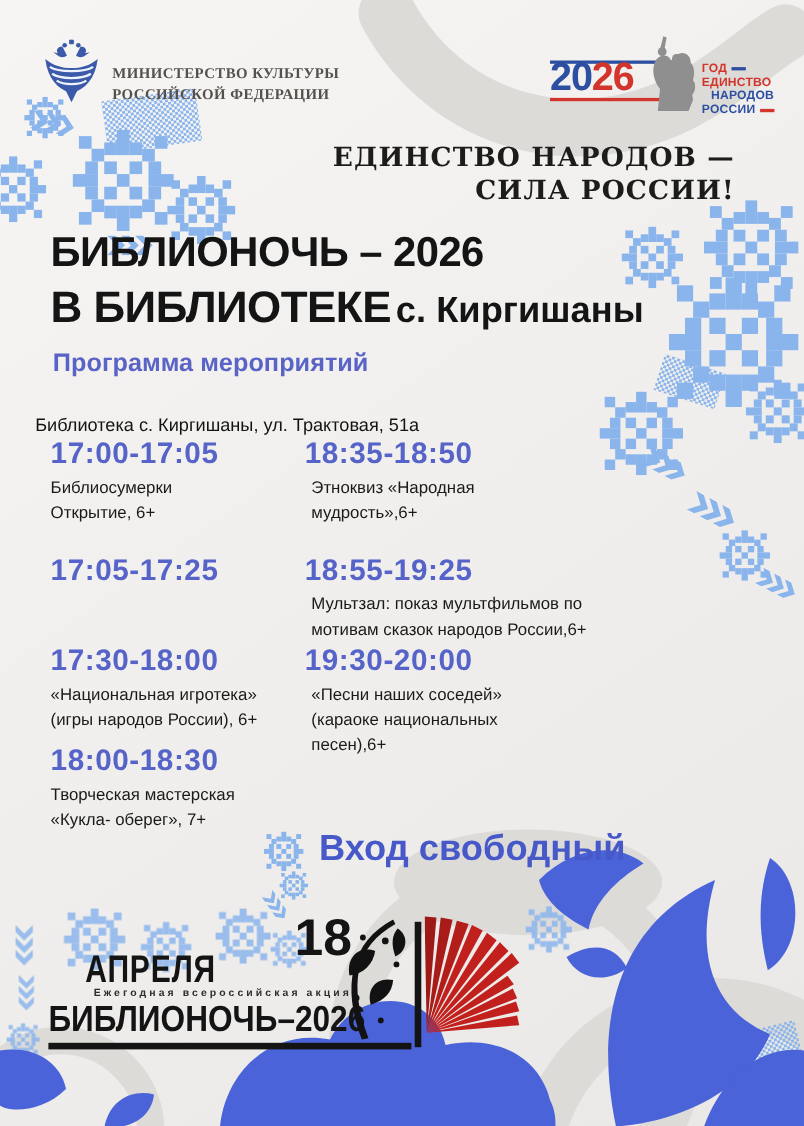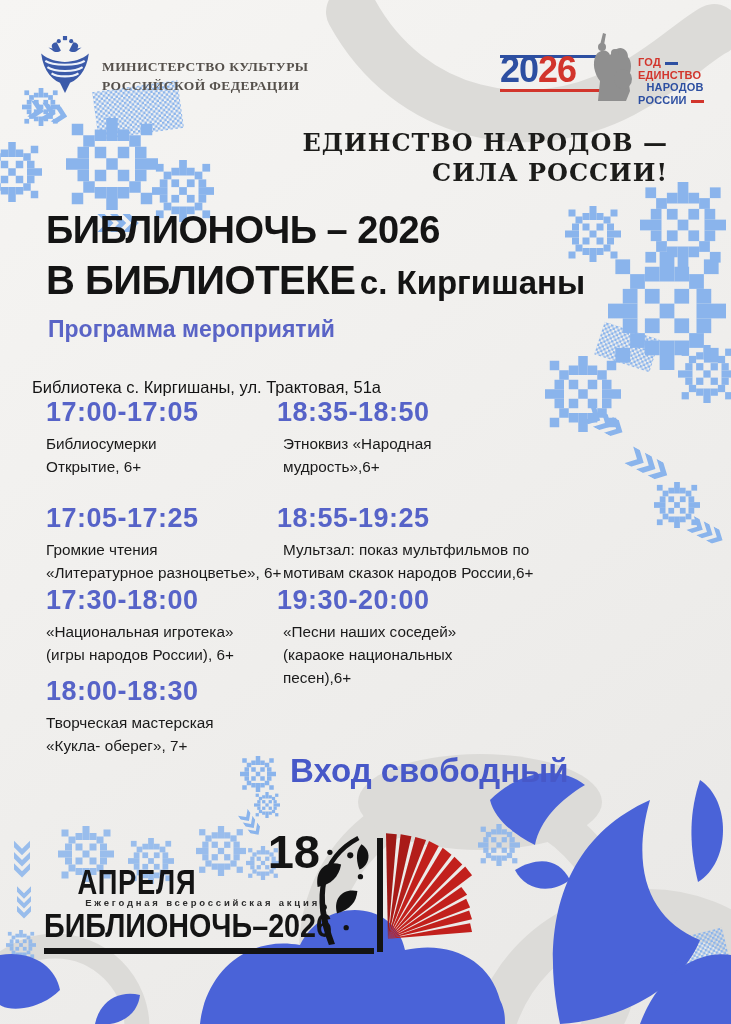--- a/index.html
+++ b/index.html
@@ -226,22 +226,20 @@
   <div class="abs program-heading">Программа мероприятий</div>
   <div class="abs venue">Библиотека с. Киргишаны, ул. Трактовая, 51а</div>
 
   <div class="abs event" style="left:46px;top:396px;">
     <div class="time">17:00-17:05</div>
     <div class="desc">Библиосумерки
 Открытие, 6+</div>
   </div>
   <div class="abs event" style="left:46px;top:502px;">
     <div class="time">17:05-17:25</div>
-    <div class="desc">Громкие чтения
-«Литературное разноцветье», 6+</div>
   </div>
   <div class="abs event" style="left:46px;top:584px;">
     <div class="time">17:30-18:00</div>
     <div class="desc">«Национальная игротека»
 (игры народов России), 6+</div>
   </div>
   <div class="abs event" style="left:46px;top:675px;">
     <div class="time">18:00-18:30</div>
     <div class="desc">Творческая мастерская
 «Кукла- оберег», 7+</div>

